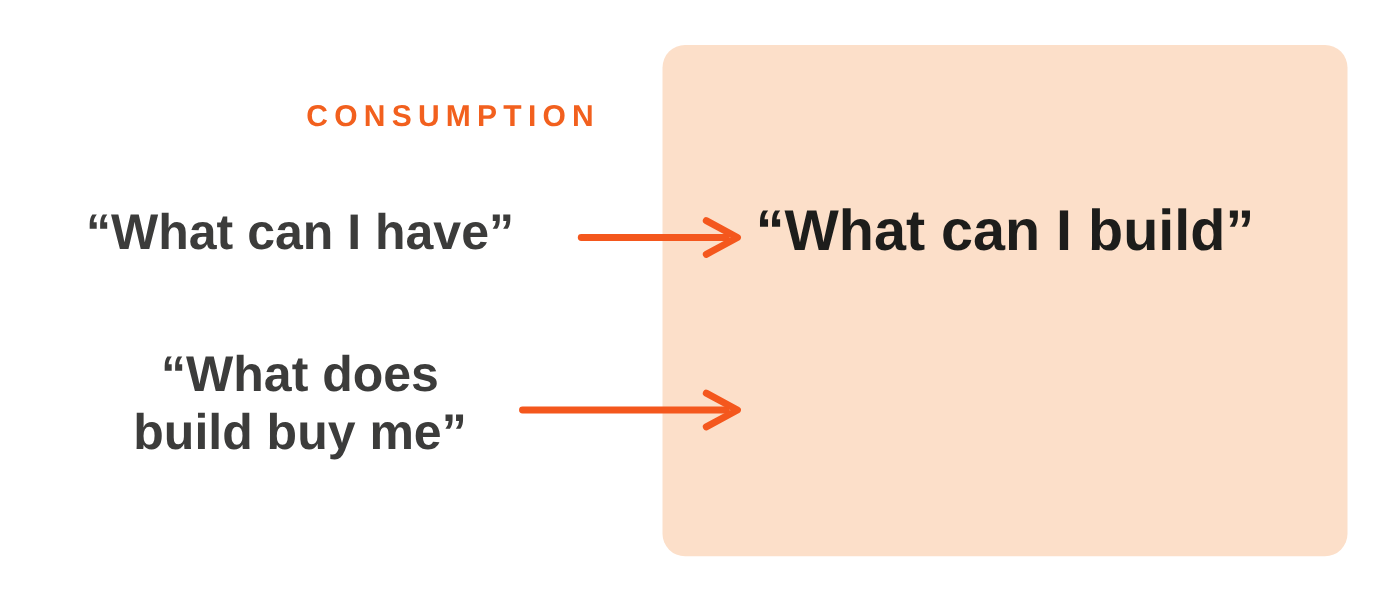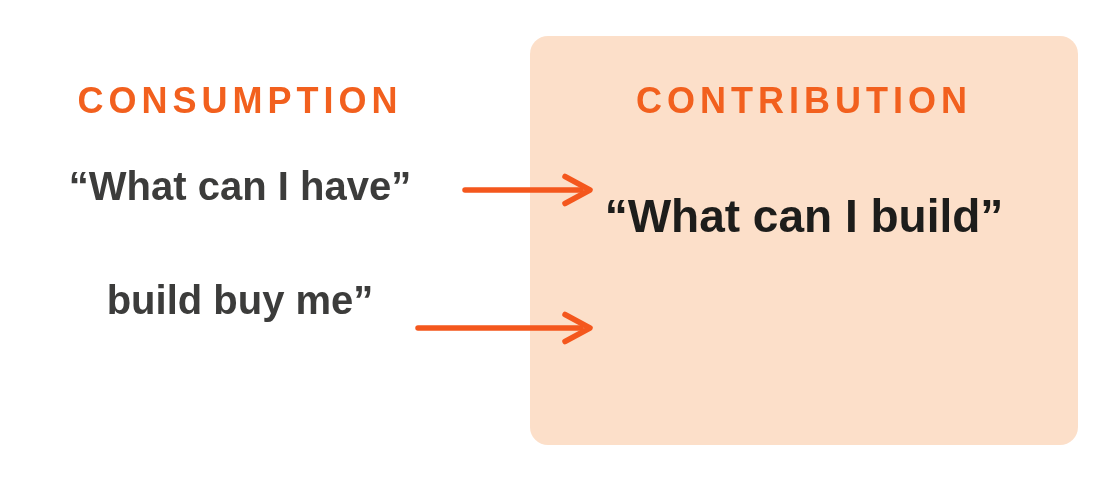--- a/index.html
+++ b/index.html
@@ -16,65 +16,65 @@
     left: 530px;
     top: 36px;
     width: 548px;
     height: 409px;
     background: var(--panel-bg, #FCDFC9);
     border-radius: 18px;
   }
   .col-header {
     position: absolute;
     top: 80px;
-    font-size: 36px;
+    font-size: 24px;
     font-weight: 700;
     letter-spacing: 5px;
     color: var(--accent, #F2601E);
-    text-align: center;
+    text-align: right;
     white-space: nowrap;
   }
   .col-header.left  { left: 0;     width: 480px; }
   .col-header.right { left: 530px; width: 548px; }
   .quote {
     position: absolute;
     font-weight: 700;
     text-align: center;
     white-space: nowrap;
   }
   .quote .line { display: block; }
   .quote.left  { color: var(--left-text, #3C3C3B);  font-size: 40px; line-height: 46px; left: 0;     width: 480px; text-align: center; }
-  .quote.right { color: var(--right-text, #1D1D1B); font-size: 46px; line-height: 48px; left: 530px; width: 548px; margin-top: 32px; }
+  .quote.right { color: var(--right-text, #1D1D1B); font-size: 46px; line-height: 48px; left: 530px; width: 548px; }
   .q1l { top: 163px; }
   .q1r { top: 160px; }
   .q2l { top: 277px; }
   .q2r { top: 272px; }
   .arrow {
     position: absolute;
     color: var(--arrow, #F4571D);
   }
   .arrow1 { left: 455px; top: 172px; }
   .arrow2 { left: 410px; top: 310px; }
 </style>
 </head>
 <body>
 
 <div class="canvas">
 
   <div class="panel"></div>
 
   <div class="col-header left">CONSUMPTION</div>
 
-  <div class="col-header right">CONTRIBUTION</div>
 
   <div class="quote left q1l">“What can I have”</div>
 
   <div class="quote right q1r">“What can I build”</div>
 
   <div class="quote left q2l">
+    <span class="line">“What does</span>
     <span class="line">build buy me”</span>
   </div>
 
 
   <svg class="arrow arrow1" width="150" height="36" viewBox="0 0 150 36" aria-hidden="true">
     <path d="M10 18 H126" stroke="currentColor" stroke-width="5.5" stroke-linecap="round" fill="none"></path>
     <path d="M110 4.5 L135 18 L110 31.5" stroke="currentColor" stroke-width="5.5" stroke-linecap="round" stroke-linejoin="round" fill="none"></path>
   </svg>
 
   <svg class="arrow arrow2" width="195" height="36" viewBox="0 0 195 36" aria-hidden="true">

